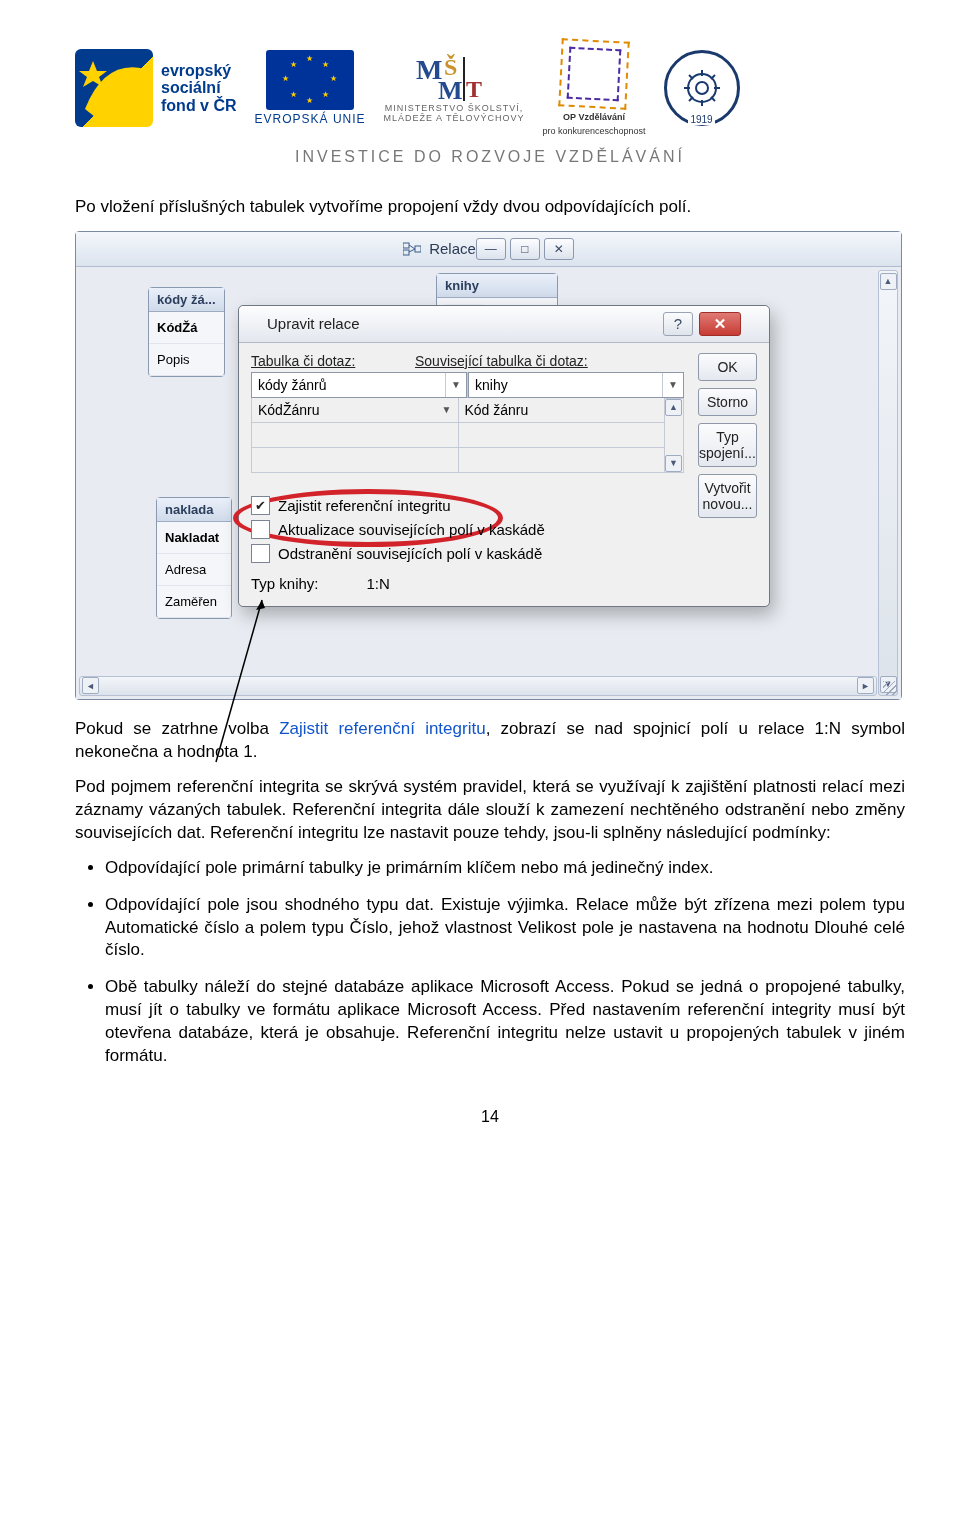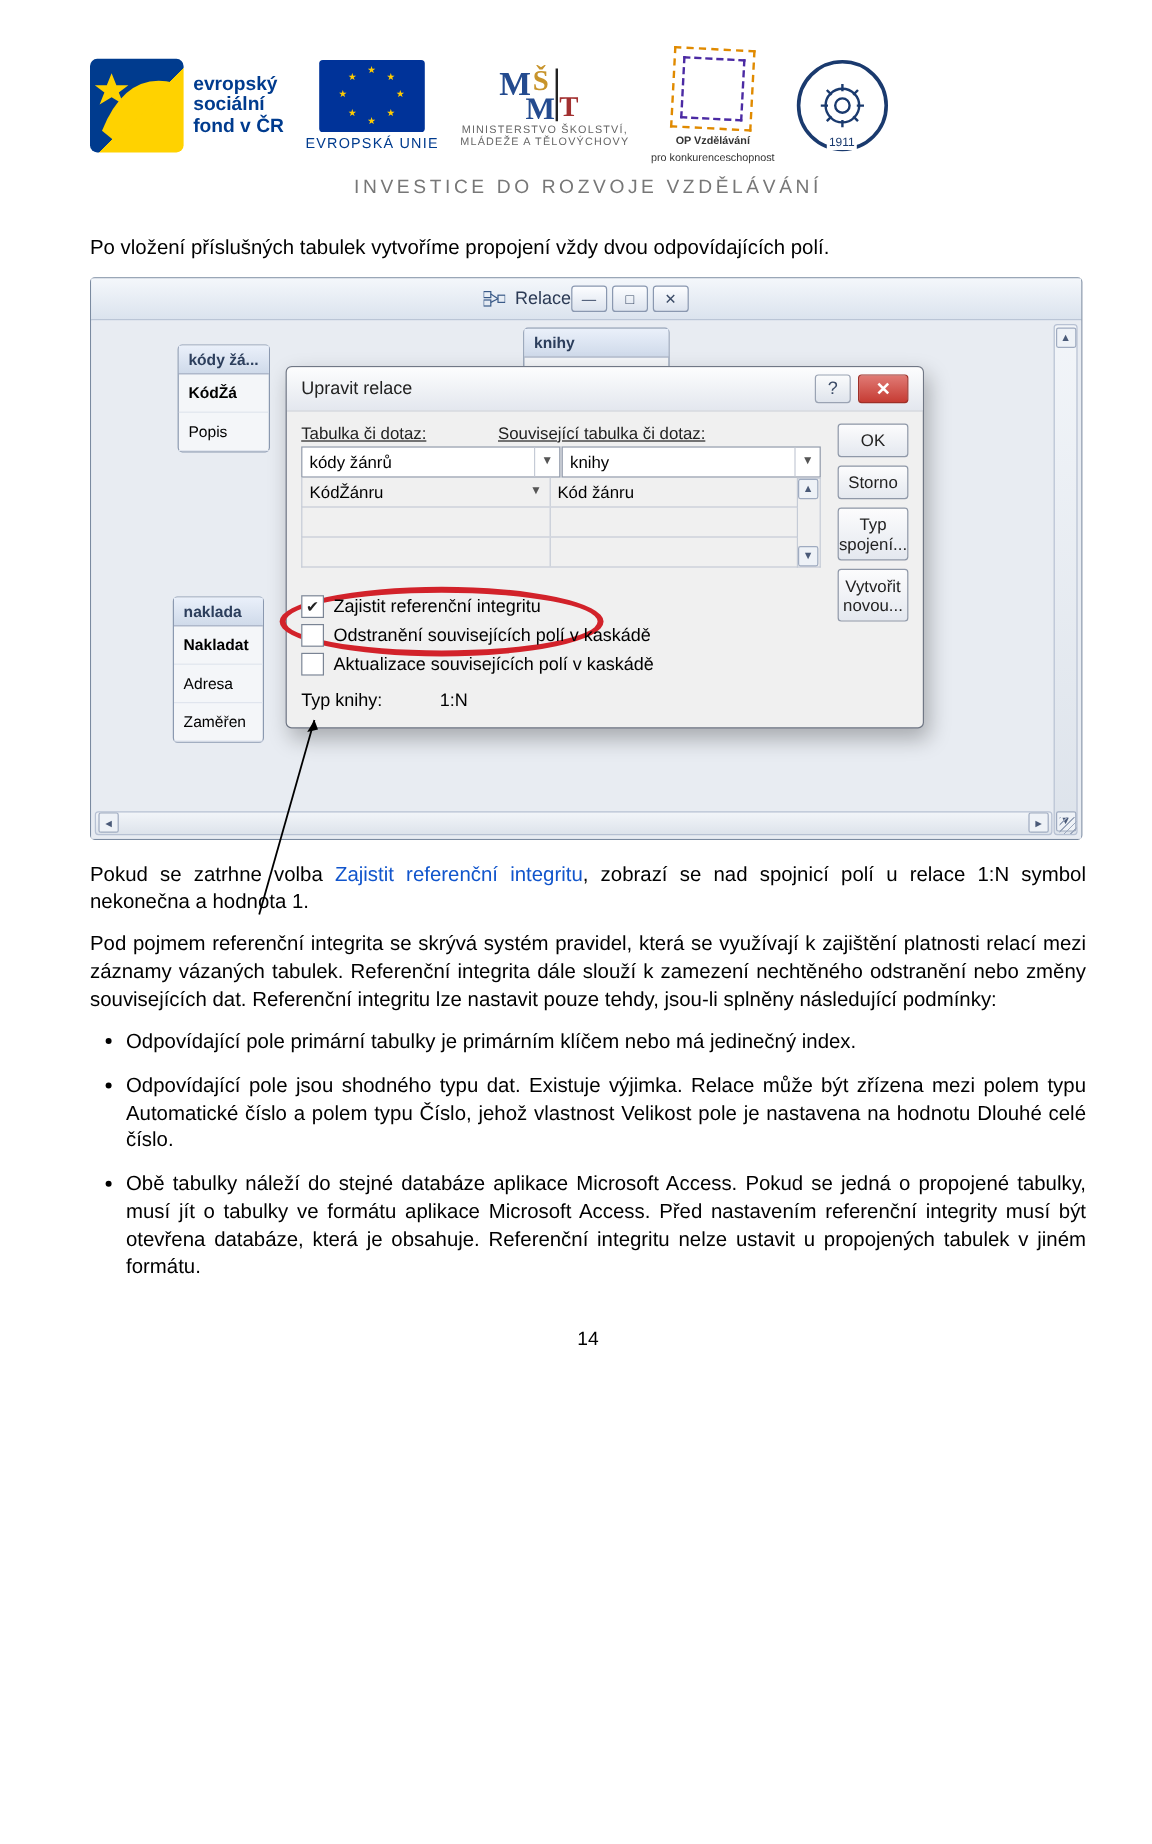--- a/index.html
+++ b/index.html
@@ -147,21 +147,21 @@
   }
   .bg-table .row{padding:8px 8px; border-bottom:1px solid #e0e5ee;}
   .bg-table .row.bold{font-weight:bold;}
 
   .dialog {
     position:absolute; left:162px; top:38px; width:530px;
     background:#f0f0f0; border:1px solid #707785; border-radius:5px;
     box-shadow: 4px 8px 18px rgba(0,0,0,.28);
   }
   .dlg-title {
-    padding:6px 12px; display:flex; justify-content:space-between; align-items:center;
+    padding:6px 28px; display:flex; justify-content:space-between; align-items:center;
     background:linear-gradient(#fdfdfe,#e3e7ee); border-bottom:1px solid #b3bac6;
     font-size:15px; color:#222; border-radius:5px 5px 0 0;
   }
   .dlg-title-btns{display:flex;gap:6px;}
   .dlg-closebtn{
     width:40px;height:22px;border-radius:3px;
     background:linear-gradient(#e07a74,#c63c34); color:#fff;
     display:flex;align-items:center;justify-content:center;font-weight:bold;
     border:1px solid #9e2f27;
   }
@@ -268,21 +268,21 @@
           <line x1="20" y1="2" x2="20" y2="8"></line>
             <line x1="20" y1="32" x2="20" y2="38"></line>
           <line x1="2" y1="20" x2="8" y2="20"></line>
             <line x1="32" y1="20" x2="38" y2="20"></line>
           <line x1="7" y1="7" x2="11" y2="11"></line>
             <line x1="29" y1="29" x2="33" y2="33"></line>
           <line x1="7" y1="33" x2="11" y2="29"></line>
             <line x1="29" y1="11" x2="33" y2="7"></line>
         </g>
       </svg>
-      <div style="position:absolute;bottom:-2px;font-size:10px;background:#fff;padding:0 2px">1911</div>
+      <div style="position:absolute;bottom:-2px;font-size:10px;background:#fff;padding:0 2px">1919</div>
     </div>
   </div>
 
   <div class="investice">INVESTICE DO ROZVOJE VZDĚLÁVÁNÍ</div>
 
   <div class="body-text">
     <p>Po vložení příslušných tabulek vytvoříme propojení vždy dvou odpovídajících polí.</p>
   </div>
 
   <div class="screenshot-wrap">
@@ -309,21 +309,21 @@
         <div class="bg-table" style="left:72px;top:20px">
           <div class="hdr">kódy žá...</div>
           <div class="row bold">KódŽá</div>
           <div class="row">Popis</div>
         </div>
         <div class="bg-table" style="left:360px;top:6px;min-width:120px">
           <div class="hdr">knihy</div>
           <div class="row" style="height:14px;filter:blur(1px);color:#99a">████</div>
           <div class="row" style="height:14px;filter:blur(1px);color:#99a">███</div>
         </div>
-        <div class="bg-table" style="left:68px;top:230px">
+        <div class="bg-table" style="left:80px;top:230px">
           <div class="hdr">naklada</div>
           <div class="row bold">Nakladat</div>
           <div class="row">Adresa</div>
           <div class="row">Zaměřen</div>
         </div>
 
         <div class="dialog">
           <div class="dlg-title">
             <span>Upravit relace</span>
             <div class="dlg-title-btns">
@@ -378,25 +378,25 @@
 
                 <div class="ring"></div>
 
                 <div class="fieldset">
                   <div class="checkline">
                     <div class="chk">✔</div>
                     <span>Zajistit referenční integritu</span>
                   </div>
                   <div class="checkline">
                     <div class="chk"></div>
-                    <span>Odstranění souvisejících polí v kaskádě</span>
+                    <span>Aktualizace souvisejících polí v kaskádě</span>
                   </div>
                   <div class="checkline">
                     <div class="chk"></div>
-                    <span>Aktualizace souvisejících polí v kaskádě</span>
+                    <span>Odstranění souvisejících polí v kaskádě</span>
                   </div>
                 </div>
 
                 <div class="typrel">
                   <span>Typ knihy:</span>
                   <span>1:N</span>
                 </div>
               </div>
               <div class="dlg-right">
                 <div class="dlg-btn">OK</div>

